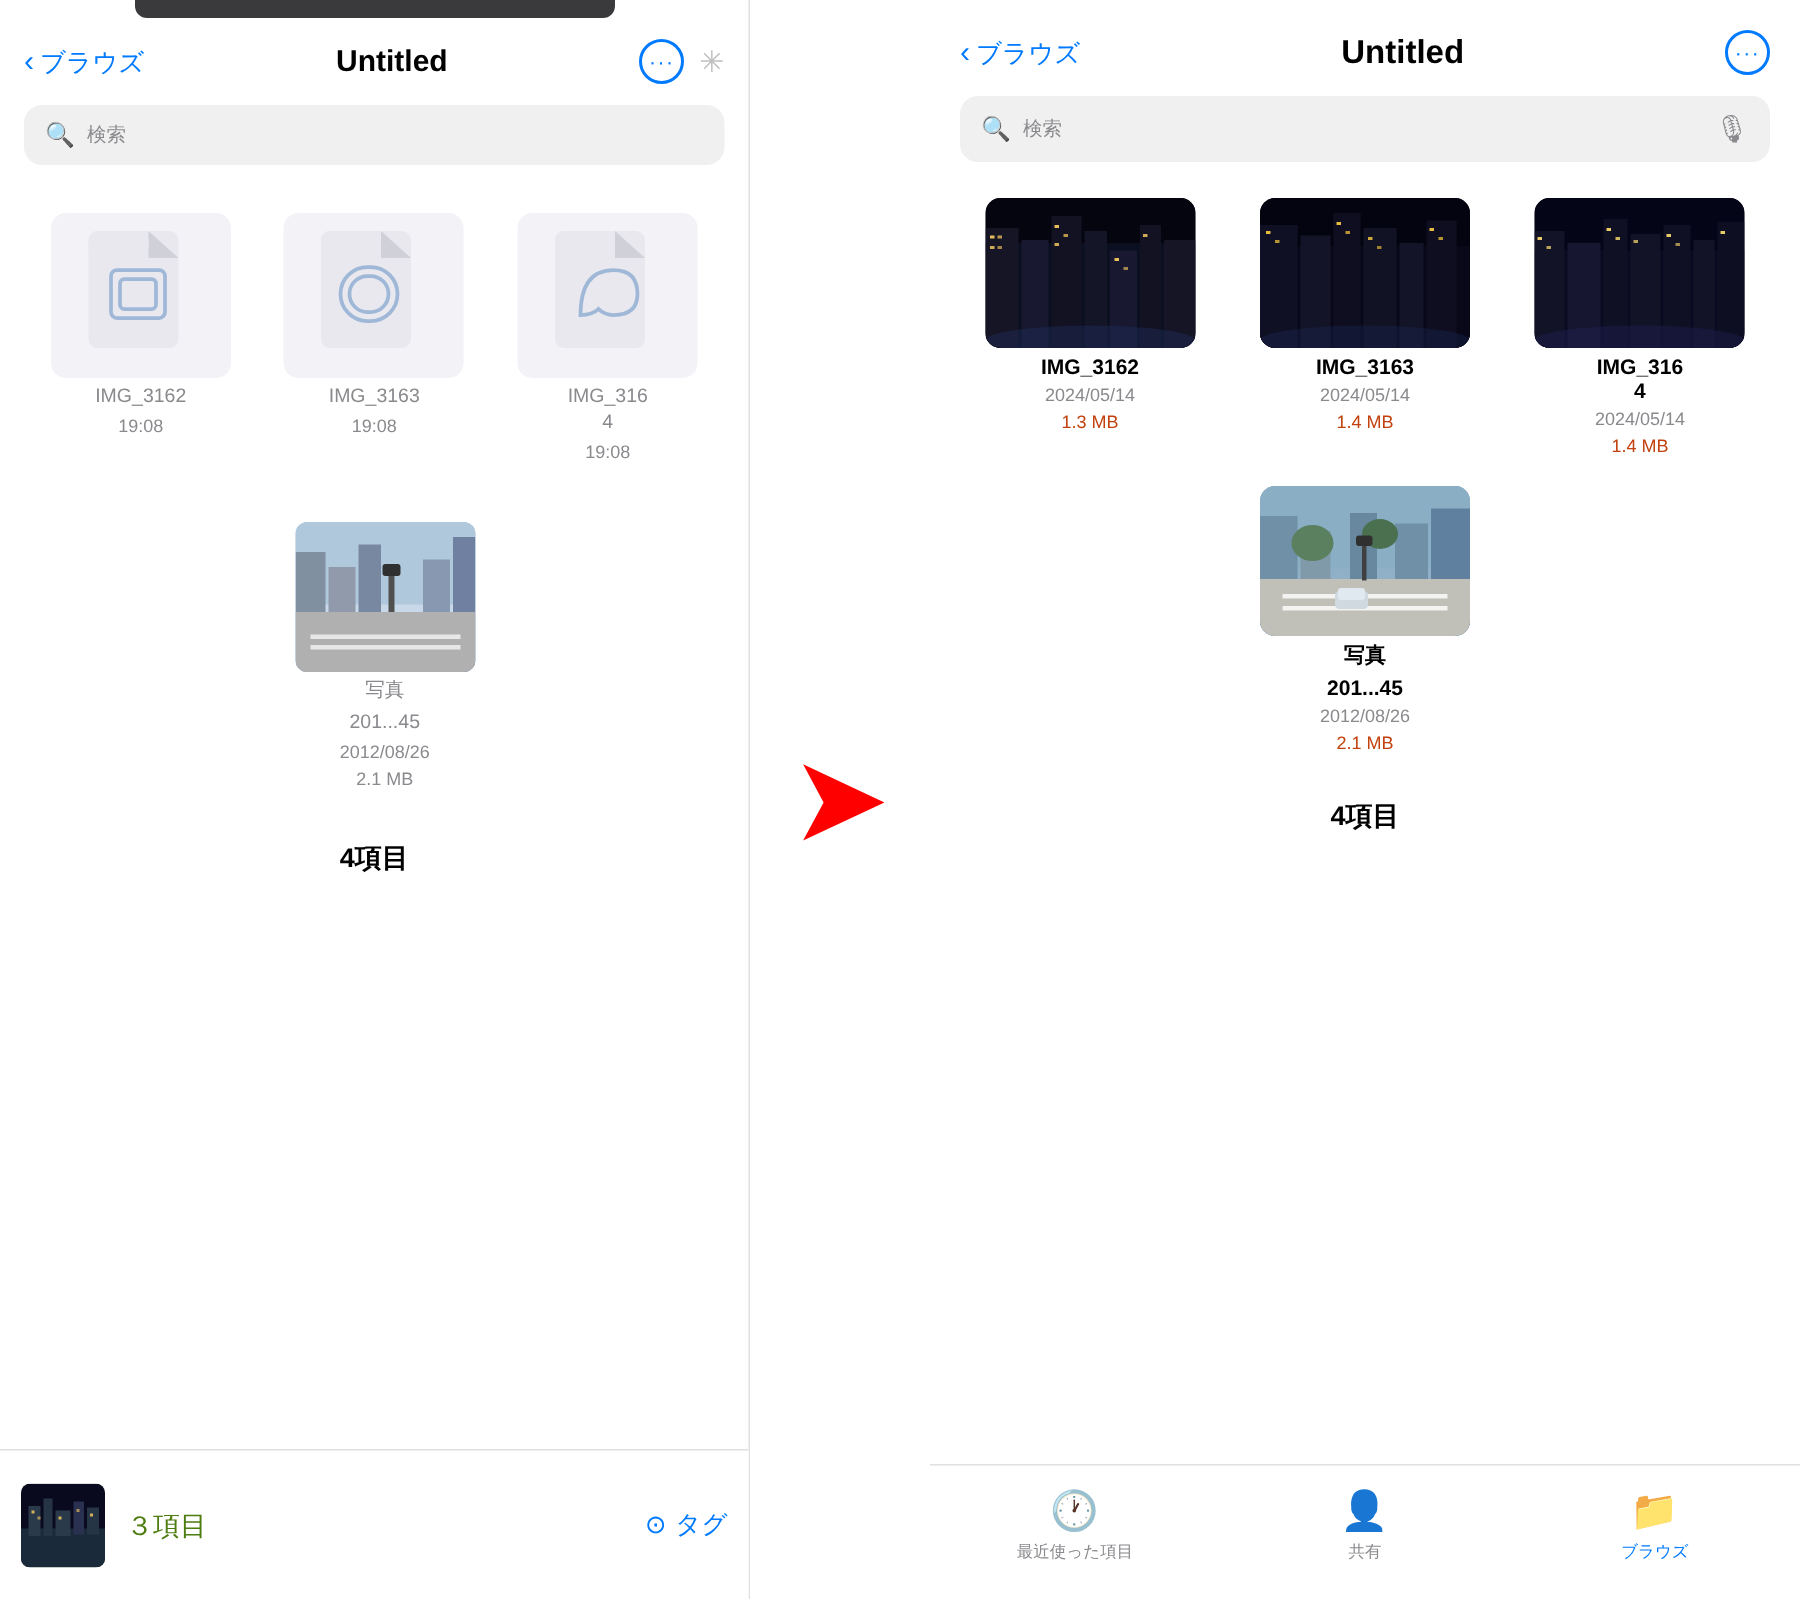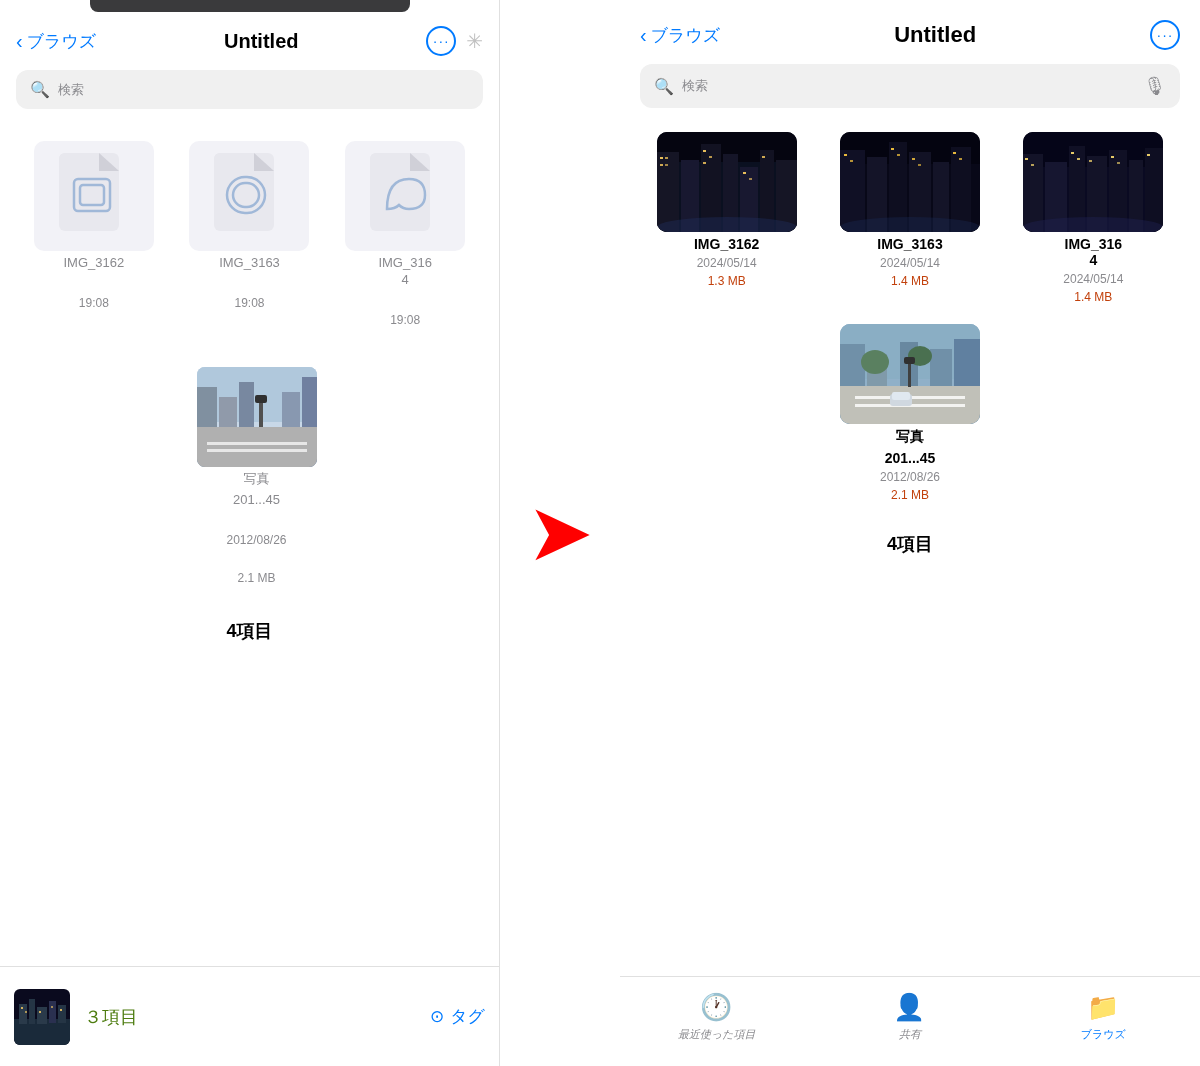--- a/index.html
+++ b/index.html
@@ -136,21 +136,20 @@
       font-size: 13px;
       color: #8a8a8e;
       text-align: center;
       line-height: 1.3;
     }
 
     .file-date {
       font-size: 12px;
       color: #8a8a8e;
       text-align: center;
-      margin-top: 20px;
     }
 
     
     .photo-item {
       display: flex;
       flex-direction: column;
       align-items: center;
       padding: 10px 6px;
       gap: 4px;
     }
@@ -355,21 +354,20 @@
     }
 
     .tab-icon-active {
       font-size: 26px;
       color: #007AFF;
     }
 
     .tab-label {
       font-size: 11px;
       color: #8a8a8e;
-      font-style: italic;
     }
 
     .tab-label-active {
       font-size: 11px;
       color: #007AFF;
     }
 
     
     .doc-svg {
       width: 80px;

